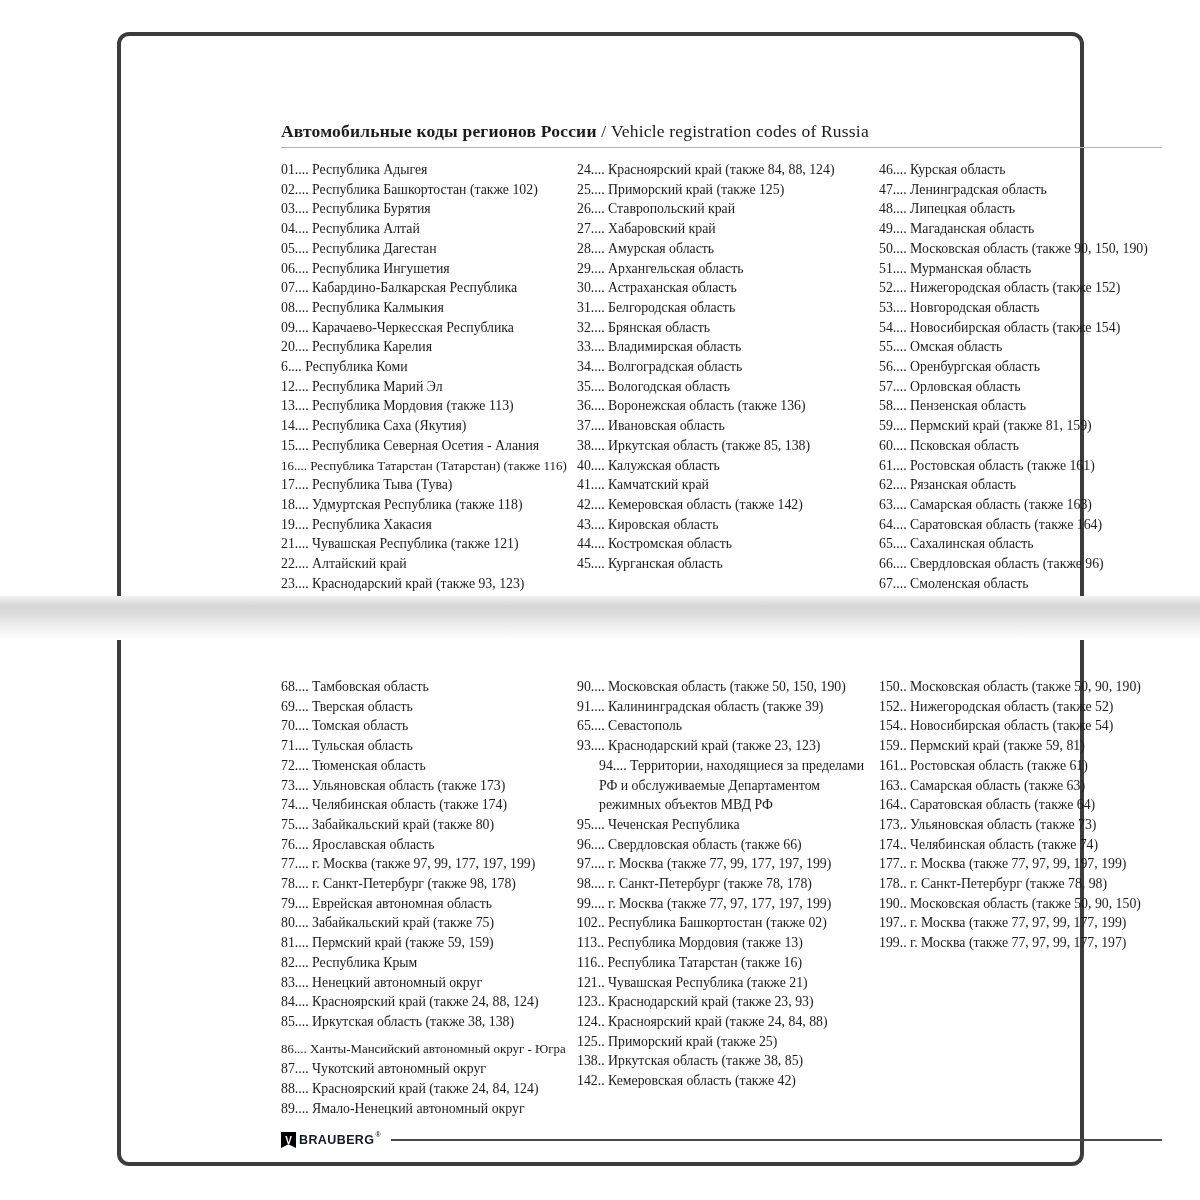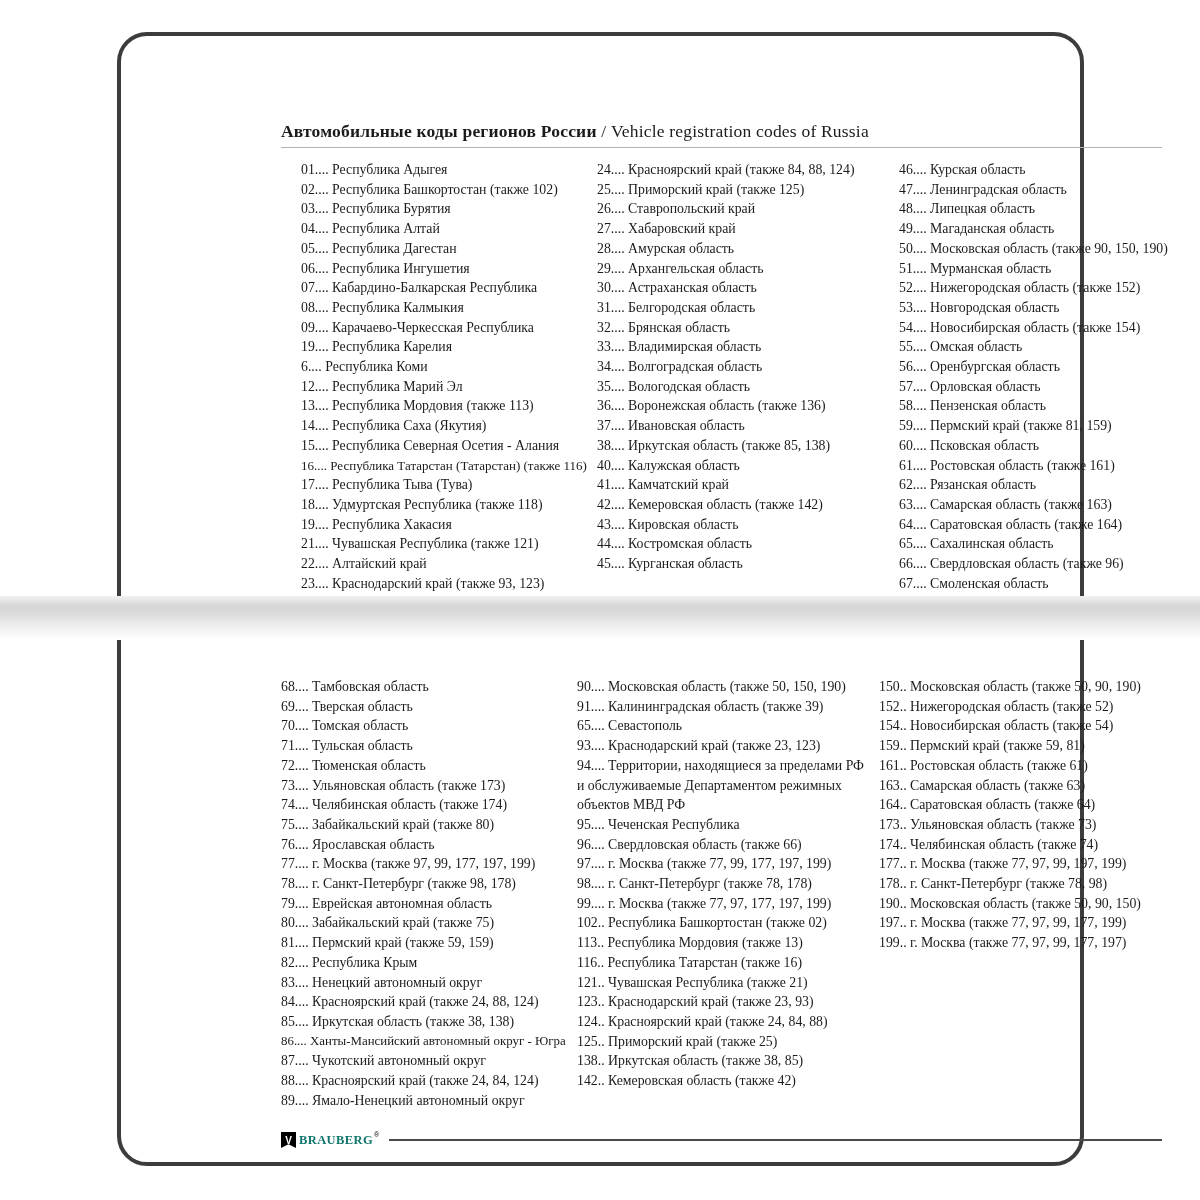--- a/index.html
+++ b/index.html
@@ -3,60 +3,60 @@
 <meta charset="utf-8">
 <style>
   * { margin:0; padding:0; box-sizing:border-box; }
   html,body{
     width:1200px; height:1200px; background:#ffffff;
     font-family:"Liberation Serif","DejaVu Serif",serif;
     color:#1b1b1b; overflow:hidden; position:relative;
   }
   .card{
     position:absolute; left:117px; top:32px; width:967px; height:1134px;
-    border:4px solid #3c3c3c; border-radius:30px; background:#ffffff;
+    border:4px solid #3c3c3c; border-radius:12px; background:#ffffff;
   }
   .page-fold{
     position:absolute; left:0; top:596px; width:1200px; height:44px; z-index:3;
     background:linear-gradient(180deg,#f2f2f2 0%,#d6d6d6 22%,#dcdcdc 42%,#ededed 66%,#ffffff 100%);
   }
   .header{ position:absolute; left:160px; top:84px; width:881px; z-index:4; }
   .title{ font-size:17.5px; line-height:22px; letter-spacing:.2px; }
   .title .t-ru{ font-weight:bold; }
   .title .t-en{ font-weight:normal; }
   .header-rule{
     position:absolute; left:160px; top:111px; width:881px; height:1px;
     background:#b3b3b3; z-index:4;
   }
   .section{
     position:absolute; left:160px; width:890px; z-index:4;
     display:grid; grid-template-columns:296px 302px 292px;
   }
-  .section.top{ top:124px;margin-left:20px; }
+  .section.top{ top:124px; }
   .section.bottom{ top:641px; z-index:6; }
   .col{ padding-right:10px; }
   .entry{
     font-size:13.8px; line-height:19.7px; white-space:nowrap; overflow:hidden;
   }
-  .entry.wrap{ white-space:normal; overflow:visible; }
+  .entry.wrap{ white-space:normal; overflow:visible;margin-left:22px; }
   .footer{
     position:absolute; left:160px; top:1096px; width:881px; z-index:4;
     display:flex; align-items:center;
   }
   .logo{ display:flex; align-items:center; }
   .logo-mark{
     display:inline-flex; width:15px; height:16px; background:#000; color:#fff;
     align-items:center; justify-content:center;
     font-family:"Liberation Sans",sans-serif; font-weight:bold; font-size:10px;
     clip-path:polygon(0 0,100% 0,100% 100%,50% 76%,0 100%);
     margin-right:3px;
   }
   .logo-text{
-    font-family:Liberation Serif, serif; font-weight:bold;
-    font-size:12.5px; letter-spacing:.4px; color:#0f766e;
+    font-family:Liberation Sans, sans-serif; font-weight:bold;
+    font-size:12.5px; letter-spacing:.4px; color:#0f172a;
   }
   .logo-reg{
     font-family:"Liberation Sans",sans-serif; font-size:7px;
     align-self:flex-start; margin-top:-1px; margin-left:1px; color:#000;
   }
   .footer-rule{ flex:1; height:1.5px; background:#4a4a4a; margin-left:10px; }
 </style>
 </head>
 <body>
 
@@ -70,21 +70,21 @@
     <div class="col">
         <div class="entry">01.... Республика Адыгея</div>
         <div class="entry">02.... Республика Башкортостан (также 102)</div>
         <div class="entry">03.... Республика Бурятия</div>
         <div class="entry">04.... Республика Алтай</div>
         <div class="entry">05.... Республика Дагестан</div>
         <div class="entry">06.... Республика Ингушетия</div>
         <div class="entry">07.... Кабардино-Балкарская Республика</div>
         <div class="entry">08.... Республика Калмыкия</div>
         <div class="entry">09.... Карачаево-Черкесская Республика</div>
-        <div class="entry">19.... Республика Карелия</div>
+        <div class="entry">20.... Республика Карелия</div>
         <div class="entry">6.... Республика Коми</div>
         <div class="entry">12.... Республика Марий Эл</div>
         <div class="entry">13.... Республика Мордовия (также 113)</div>
         <div class="entry">14.... Республика Саха (Якутия)</div>
         <div class="entry">15.... Республика Северная Осетия - Алания</div>
         <div class="entry" style="font-size: 13px;">16.... Республика Татарстан (Татарстан) (также 116)</div>
         <div class="entry">17.... Республика Тыва (Тува)</div>
         <div class="entry">18.... Удмуртская Республика (также 118)</div>
         <div class="entry">19.... Республика Хакасия</div>
         <div class="entry">21.... Чувашская Республика (также 121)</div>
@@ -153,21 +153,21 @@
         <div class="entry">76.... Ярославская область</div>
         <div class="entry">77.... г. Москва (также 97, 99, 177, 197, 199)</div>
         <div class="entry">78.... г. Санкт-Петербург (также 98, 178)</div>
         <div class="entry">79.... Еврейская автономная область</div>
         <div class="entry">80.... Забайкальский край (также 75)</div>
         <div class="entry">81.... Пермский край (также 59, 159)</div>
         <div class="entry">82.... Республика Крым</div>
         <div class="entry">83.... Ненецкий автономный округ</div>
         <div class="entry">84.... Красноярский край (также 24, 88, 124)</div>
         <div class="entry">85.... Иркутская область (также 38, 138)</div>
-        <div class="entry" style="font-size: 12.9px;">86.... Ханты-Мансийский автономный округ - Югра</div>
+        <div class="entry" style="font-size: 12.9px; margin-top: 8px;">86.... Ханты-Мансийский автономный округ - Югра</div>
         <div class="entry">87.... Чукотский автономный округ</div>
         <div class="entry">88.... Красноярский край (также 24, 84, 124)</div>
         <div class="entry">89.... Ямало-Ненецкий автономный округ</div>
       </div>
     <div class="col">
         <div class="entry">90.... Московская область (также 50, 150, 190)</div>
         <div class="entry">91.... Калининградская область (также 39)</div>
         <div class="entry">65.... Севастополь</div>
         <div class="entry">93.... Краснодарский край (также 23, 123)</div>
         <div class="entry wrap">94.... Территории, находящиеся за пределами РФ и обслуживаемые Департаментом режимных объектов МВД РФ</div>

